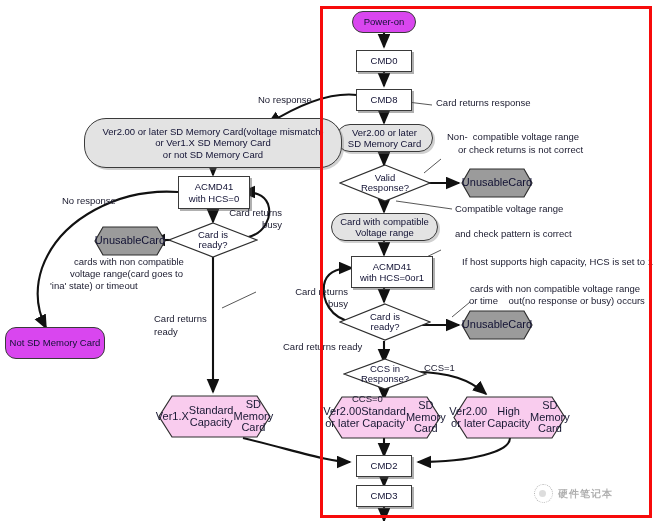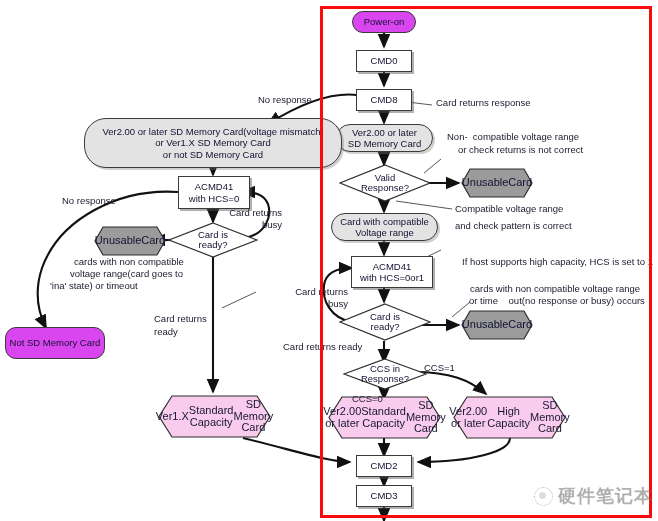--- a/index.html
+++ b/index.html
@@ -36,21 +36,21 @@
       font-size:9.5px;line-height:10.5px;color:#111133;text-align:center;}
 
   #redbox{position:absolute;border:3px solid #f70b0b;pointer-events:none;}
 
   #watermark{position:absolute;display:flex;align-items:center;gap:5px;
              opacity:.55;}
   #watermark .wm-logo{width:17px;height:17px;border-radius:50%;
       border:1.5px dotted #7d7d7d;position:relative;}
   #watermark .wm-logo:before{content:"";position:absolute;left:4px;top:4.5px;
       width:7px;height:7px;border-radius:50%;background:#8f8f8f;opacity:.55;}
-  #watermark .wm-text{font-family:"DejaVu Sans",sans-serif;font-size:18px;
+  #watermark .wm-text{font-family:"DejaVu Sans",sans-serif;font-size:10px;
       color:#6f6f6f;letter-spacing:1px;font-weight:bold;}
 </style>
 </head>
 <body>
 
 <div id="stage">
 
   <svg class="layer" viewBox="0 0 658 521">
     <defs>
       <marker id="ah" markerWidth="9" markerHeight="9" refX="6.2" refY="3" orient="auto" markerUnits="strokeWidth">
@@ -267,21 +267,21 @@
   </div>
 
   <div class="lbl" style="left:258px;top:94px;">No response</div>
 
   <div class="lbl" style="left:436px;top:97px;">Card returns response</div>
 
   <div class="lbl" style="left:447px;top:131px;">Non-  compatible voltage range</div>
   <div class="lbl" style="left:458px;top:144px;">or check returns is not correct</div>
 
   <div class="lbl" style="left:455px;top:203px;">Compatible voltage range</div>
-  <div class="lbl" style="left:455px;top:220px;text-align:center;">and check pattern is correct</div>
+  <div class="lbl" style="left:455px;top:228px;text-align:center;">and check pattern is correct</div>
 
   <div class="lbl" style="left:462px;top:256px;">If host supports high capacity, HCS is set to 1</div>
 
   <div class="lbl" style="left:470px;top:283px;">cards with non compatible voltage range</div>
   <div class="lbl" style="left:469px;top:295px;">or time    out(no response or busy) occurs</div>
 
   <div class="lbl r" style="left:262px;top:286px;width:86px;">Card returns</div>
   <div class="lbl r" style="left:262px;top:298px;width:86px;">busy</div>
 
   <div class="lbl" style="left:283px;top:341px;">Card returns ready</div>

